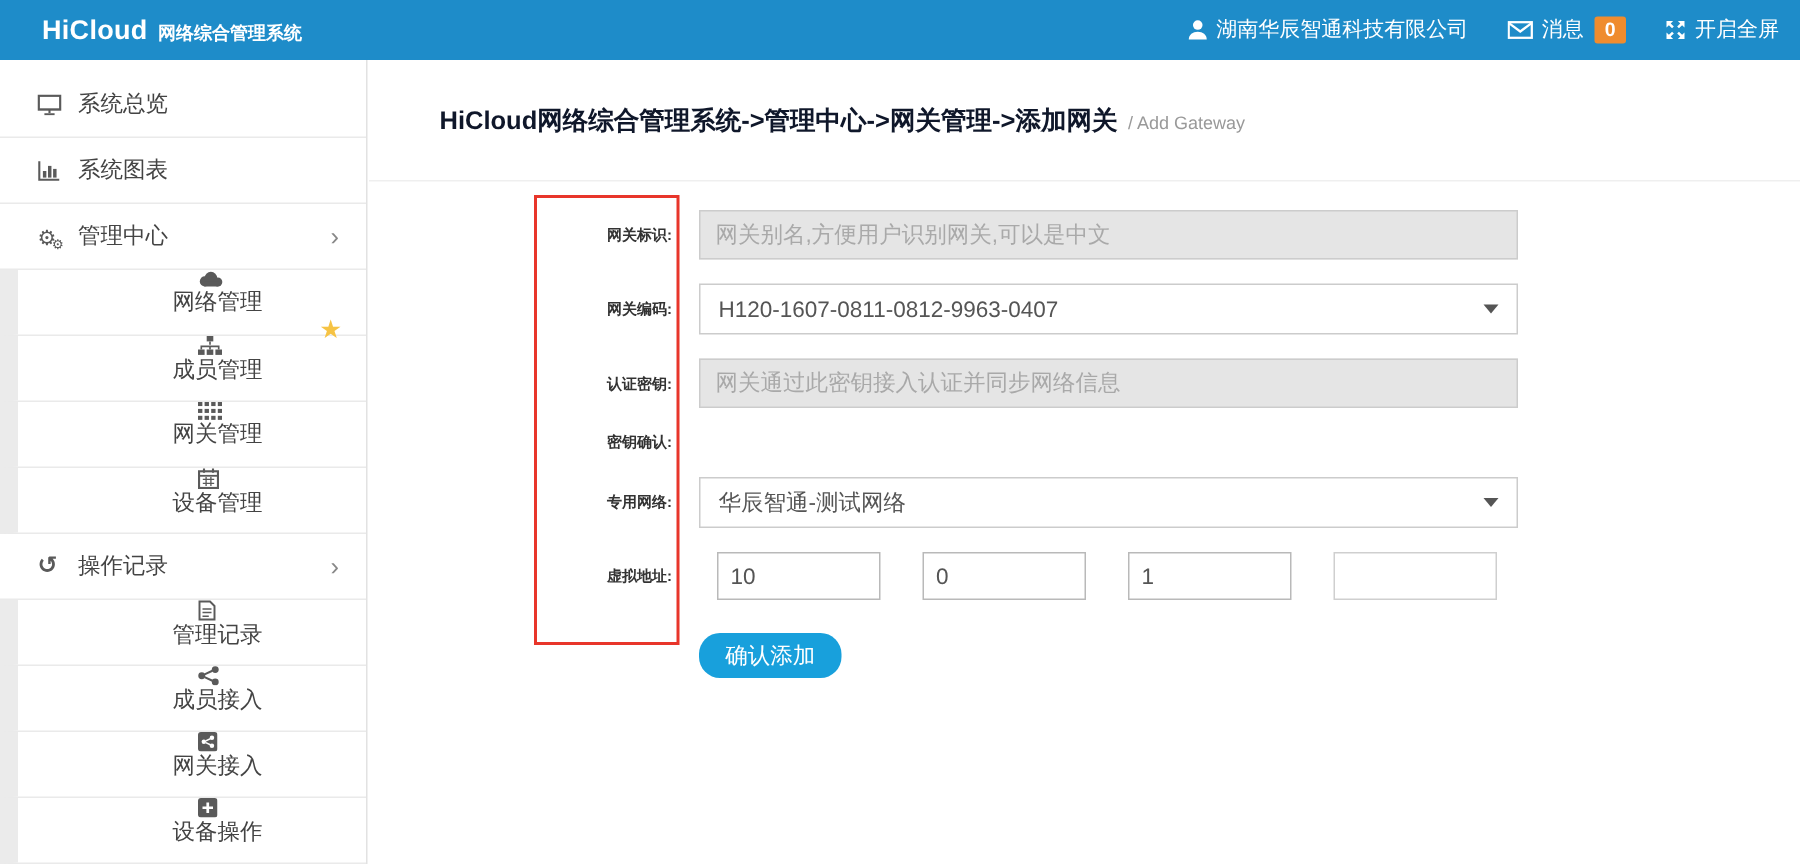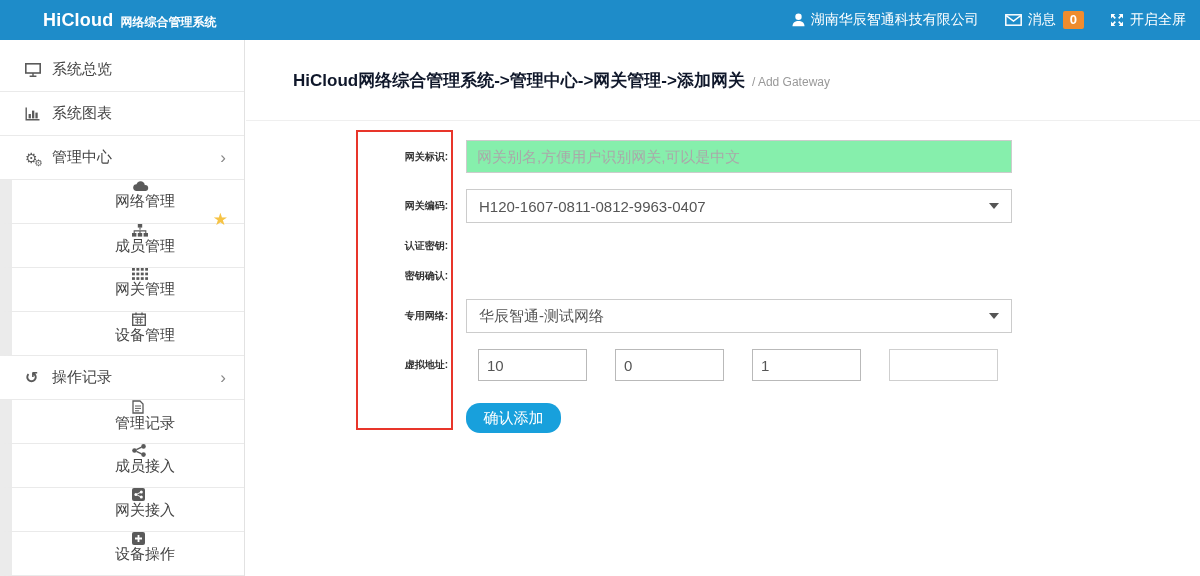--- a/index.html
+++ b/index.html
@@ -7,21 +7,21 @@
   body {
     font-family: "Liberation Sans", "DejaVu Sans", sans-serif;
     background:#fff; overflow:hidden; position:relative;
     -webkit-font-smoothing: antialiased;
   }
   
   .topbar {
     position:absolute; left:0; top:0; width:1200px; height:40px;
     background:#1e8cc9; color:#fff; display:flex; align-items:center;
   }
-  .brand { padding-left:43px; display:flex; align-items:baseline; white-space:nowrap;text-align:right; }
+  .brand { padding-left:28px; display:flex; align-items:baseline; white-space:nowrap;text-align:right; }
   .brand-bold { font-size:18px; font-weight:bold; letter-spacing:0.2px; }
   .brand-rest { font-size:12px; margin-left:7px; font-weight:600; }
   .topbar-right { margin-left:auto; display:flex; align-items:center; padding-right:14px; }
   .tb-item { display:flex; align-items:center; font-size:14px; margin-left:26px; cursor:pointer; white-space:nowrap; }
   .tb-item .t-ic { display:flex; align-items:center; margin-right:6px; }
   .badge {
     display:inline-block; margin-left:7px; background:#ef8c2e; color:#fff;
     font-size:13px; line-height:18px; padding:0 7px; border-radius:2px; font-weight:bold;
   }
   
@@ -46,21 +46,21 @@
   .main { position:absolute; left:246px; top:40px; width:954px; height:536px; background:#fff; }
   .crumb-row { height:81px; display:flex; align-items:center; padding-left:15px; border-bottom:1px solid #efefef; }
   .crumb-path { color:#0f172a; font-size:17px; font-weight:bold;margin-left:32px; }
   .crumb-suffix { color:#999; font-size:12px; margin-left:7px; position:relative; top:2px; }
   .form-area { padding-top:19px; }
   .f-row { display:flex; align-items:center; margin-bottom:16px; }
   .f-label { width:202px; text-align:right; font-size:10px; font-weight:bold; color:#333; white-space:nowrap; }
   .f-field { margin-left:18px; width:546px; }
   .f-input {
     width:100%; height:33px; border:1px solid #ccc; padding:0 10px;
-    font-size:15px; color:#555; outline:none; background:#86efac;
+    font-size:15px; color:#555; outline:none; background:#e5e5e5;
     font-family:"Liberation Sans","DejaVu Sans",sans-serif;
   }
   .f-input::placeholder { color:#a9a9a9; opacity:1; }
   .f-select {
     width:100%; height:34px; border:1px solid #ccc; display:flex; align-items:center;
     padding:0 12px; font-size:15px; color:#555; cursor:pointer; background:#fff;
   }
   .caret {
     margin-left:auto; width:0; height:0;
     border-left:5px solid transparent; border-right:5px solid transparent;
@@ -293,20 +293,23 @@
       <div class="f-field">
         <div class="f-select">
           <span>H120-1607-0811-0812-9963-0407</span>
           <span class="caret"></span>
         </div>
       </div>
     </div>
 
     <div class="f-row">
       <label class="f-label">认证密钥:</label>
+      <div class="f-field">
+        <input class="f-input" placeholder="网关通过此密钥接入认证并同步网络信息" style="">
+      </div>
     </div>
 
     <div class="f-row">
       <label class="f-label">密钥确认:</label>
     </div>
 
     <div class="f-row">
       <label class="f-label">专用网络:</label>
       <div class="f-field">
         <div class="f-select">

